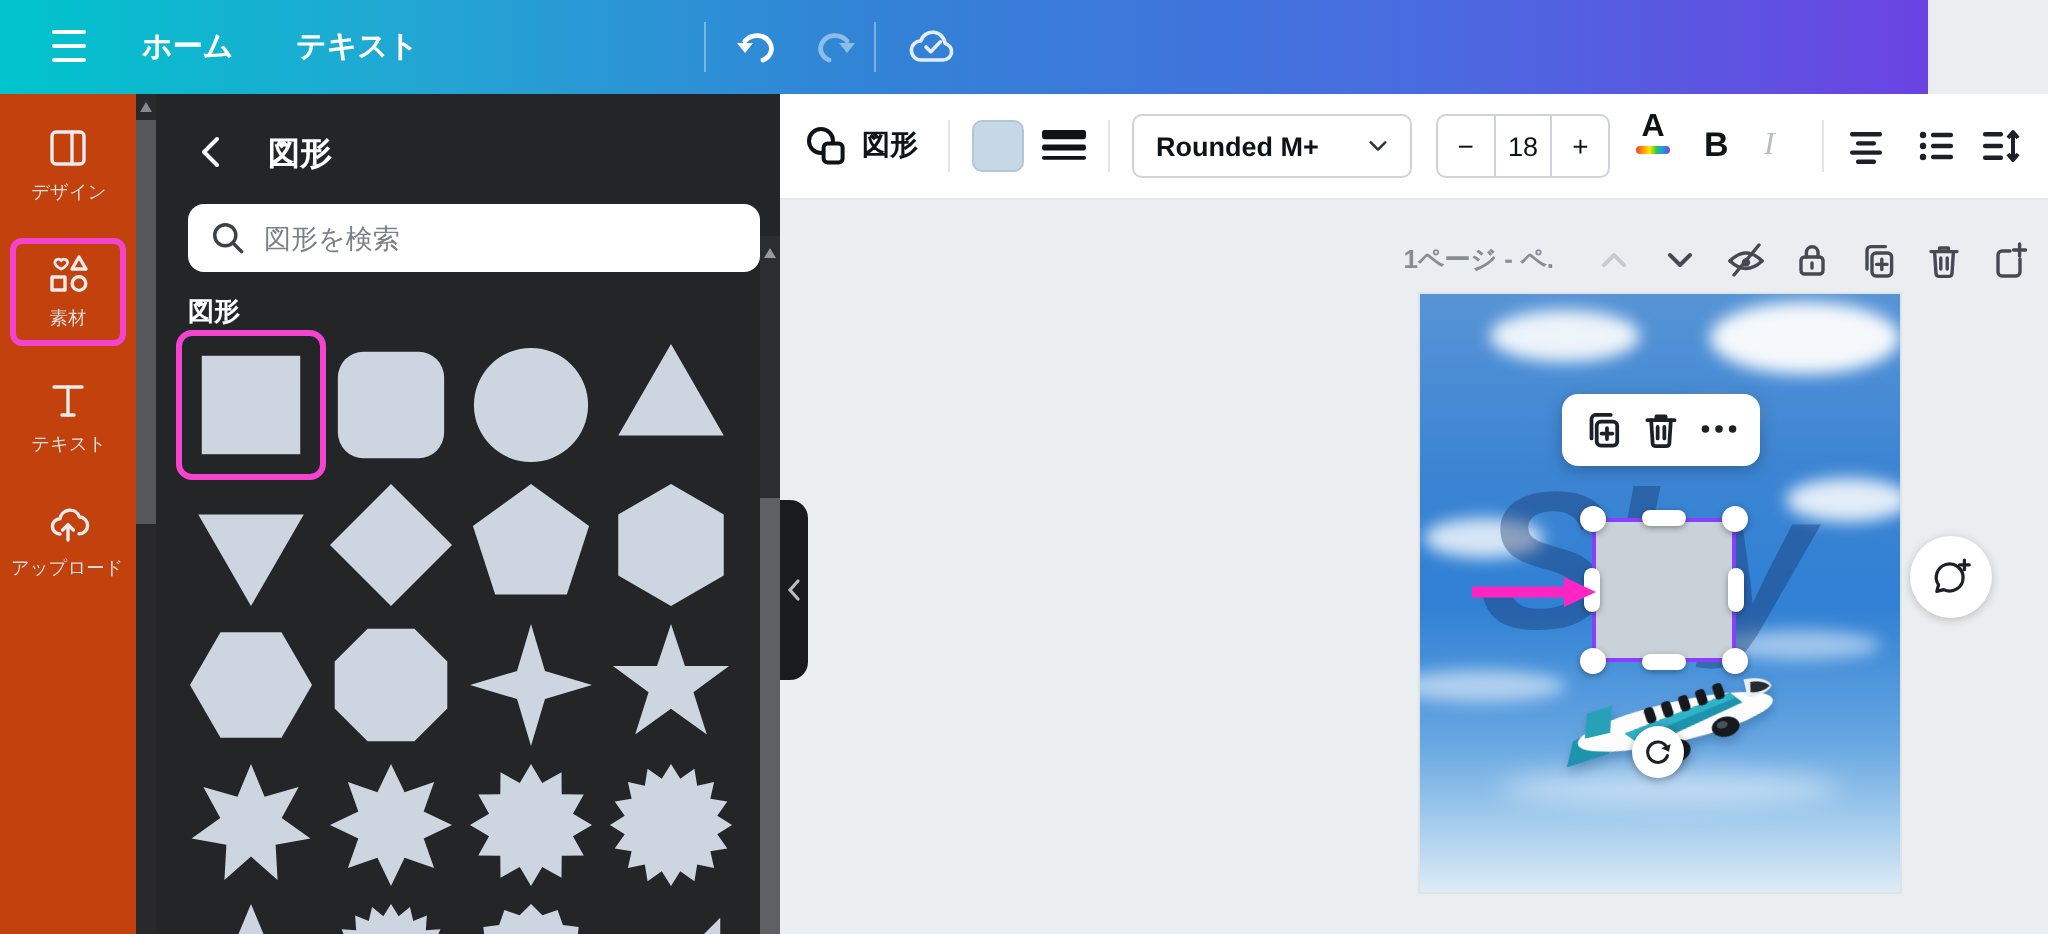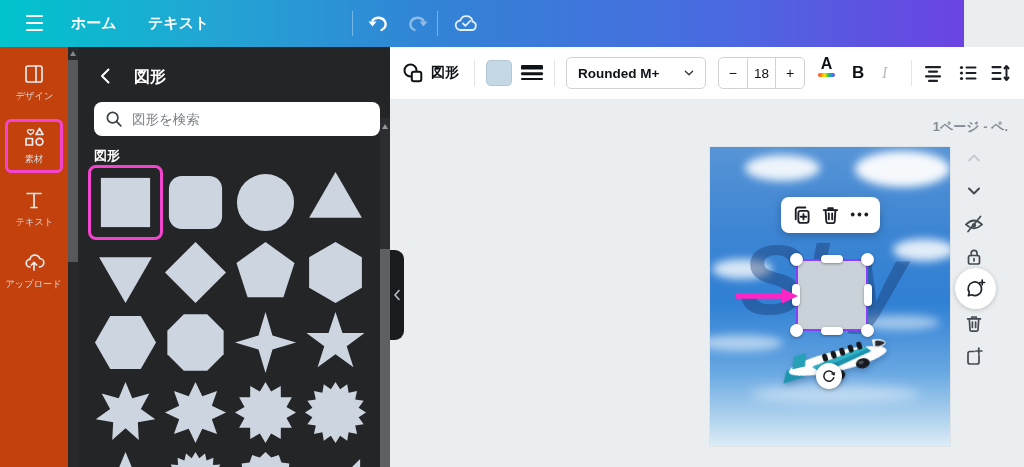--- a/index.html
+++ b/index.html
@@ -81,21 +81,21 @@
                     color:#0e1318; background:none; border:none; cursor:pointer; font-family:inherit; }
   .size-val { border-left:1px solid #cfd3d8 !important; border-right:1px solid #cfd3d8 !important; font-size:13.5px; }
   .t-color { left:428px; flex-direction:column; gap:2px; }
   .t-color .A { font-size:16px; font-weight:bold; color:#0e1318; line-height:14px; }
   .rainbow { width:17px; height:4px; border-radius:2px;
              background:linear-gradient(90deg,#ff3b30,#ff9500,#ffe600,#2ecc40,#1e90ff,#8e44ad); }
   .t-bold { left:462px; font-size:17px; font-weight:bold; color:#0e1318; }
   .t-italic { left:492px; font-size:16px; font-style:italic; font-family:"Liberation Serif",serif; color:#b9bdc2; }
   .t-align { left:532px; } .t-list { left:567px; } .t-spacing { left:599px; }
 
-  .page-controls { position:absolute; top:71px; right:8px; height:24px; display:flex; align-items:center; gap:11px;flex-direction:column; }
+  .page-controls { position:absolute; top:71px; right:8px; height:24px; display:flex; align-items:center; gap:11px; }
   .pc-label { font-size:13px; font-weight:bold; color:#878d96; margin-right:8px; white-space:nowrap; }
   .pc-btn { width:22px; height:22px; background:none; border:none; cursor:pointer; padding:0; }
 
   
   .page { position:absolute; left:320px; top:100px; width:240px; height:299px; overflow:hidden;
           background:linear-gradient(180deg,#5794d6 0%,#3d85d3 28%,#3080d4 52%,#67a7e2 75%,#b5d6ef 92%,#ddecf7 100%);
           box-shadow:0 0 0 1px rgba(0,0,0,.04); }
   .cloud { position:absolute; background:#fff; border-radius:50%; filter:blur(4px); }
   .watermark { position:absolute; left:30px; top:84px; font-size:98px; font-weight:bold; font-style:italic;
                color:rgba(22,48,100,.38); letter-spacing:-4px; line-height:1; }

